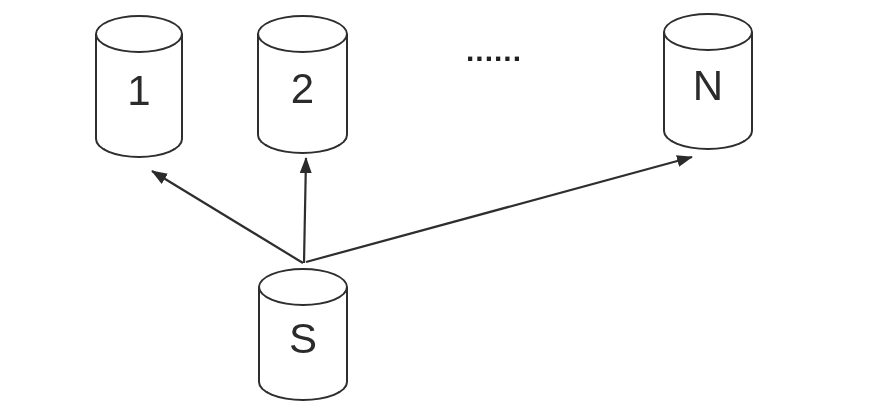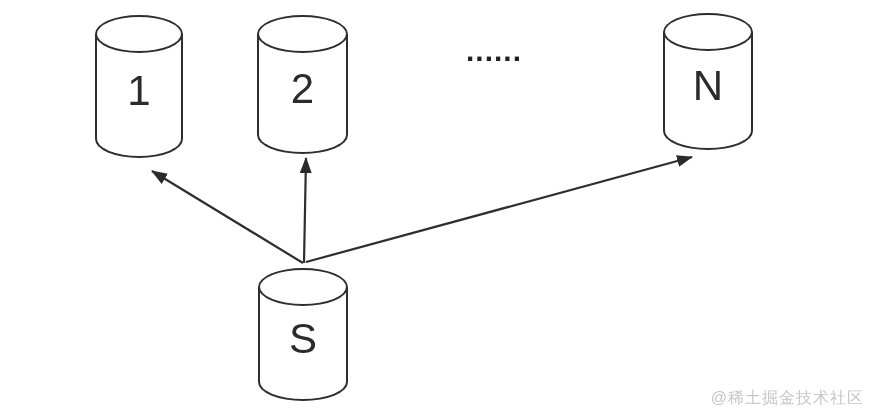--- a/index.html
+++ b/index.html
@@ -125,15 +125,14 @@
     <defs>
       <marker id="arrowhead" markerUnits="userSpaceOnUse" markerWidth="16" markerHeight="12" refX="15" refY="6" orient="auto">
         <path d="M0,0 L16,6 L0,12 Z" fill="#2b2b2b"></path>
       </marker>
     </defs>
     <line x1="303" y1="263" x2="152" y2="171" stroke="#2e2e2e" stroke-width="2.2" marker-end="url(#arrowhead)"></line>
     <line x1="304" y1="263" x2="306" y2="158" stroke="#2e2e2e" stroke-width="2.2" marker-end="url(#arrowhead)"></line>
     <line x1="306" y1="262" x2="692" y2="157" stroke="#2e2e2e" stroke-width="2.2" marker-end="url(#arrowhead)"></line>
   </svg>
 
-  <div class="watermark">@稀土掘金技术社区</div>
 
 </div>
 
 </body></html>

